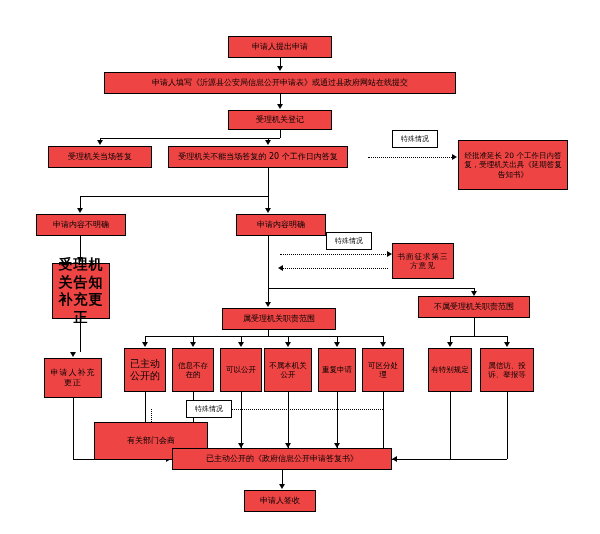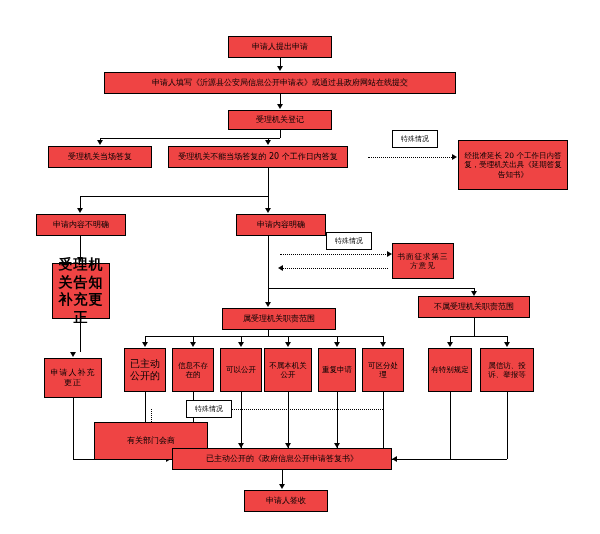--- a/index.html
+++ b/index.html
@@ -135,21 +135,21 @@
   <div class="node" style="left:362px; top:348px; width:42px; height:44px; font-size:7.5px;">可区分处理</div>
 
   <div class="node" style="left:428px; top:348px; width:44px; height:44px; font-size:7.5px;">有特别规定</div>
 
   <div class="node" style="left:480px; top:348px; width:54px; height:44px; font-size:7.5px;">属信访、投诉、举报等</div>
 
   <div class="node" style="left:94px; top:422px; width:114px; height:38px;text-align:right;">有关部门会商</div>
 
   <div class="node" style="left:172px; top:448px; width:220px; height:22px;">已主动公开的《政府信息公开申请答复书》</div>
 
-  <div class="node" style="left:244px; top:490px; width:84px; height:22px;">申请人签收</div>
+  <div class="node" style="left:244px; top:490px; width:72px; height:22px;">申请人签收</div>
 
   <div class="label" style="left:392px; top:130px; width:46px; height:18px;">特殊情况</div>
 
   <div class="label" style="left:326px; top:232px; width:46px; height:18px;">特殊情况</div>
 
   <div class="label" style="left:186px; top:400px; width:46px; height:18px;">特殊情况</div>
 
   <div class="line vline" style="left:280px; top:58px; height:9px;"></div>
   <div class="arrow-d" style="left:277px; top:66px;"></div>
 

